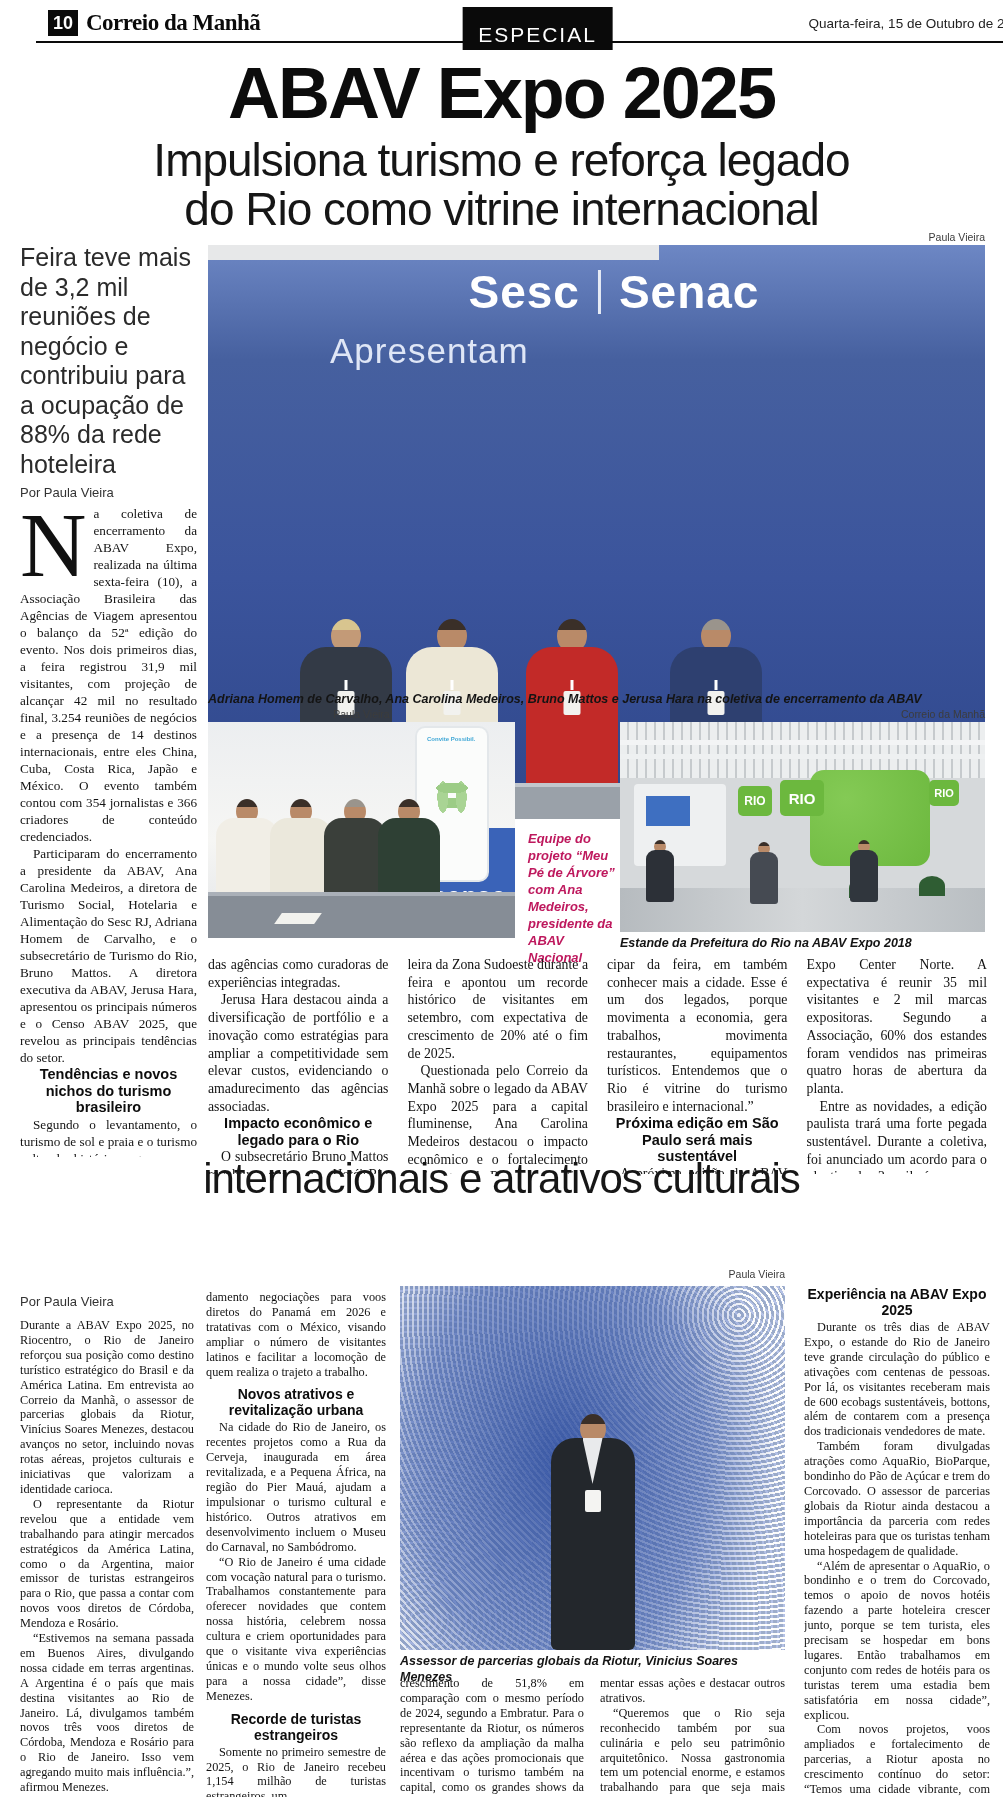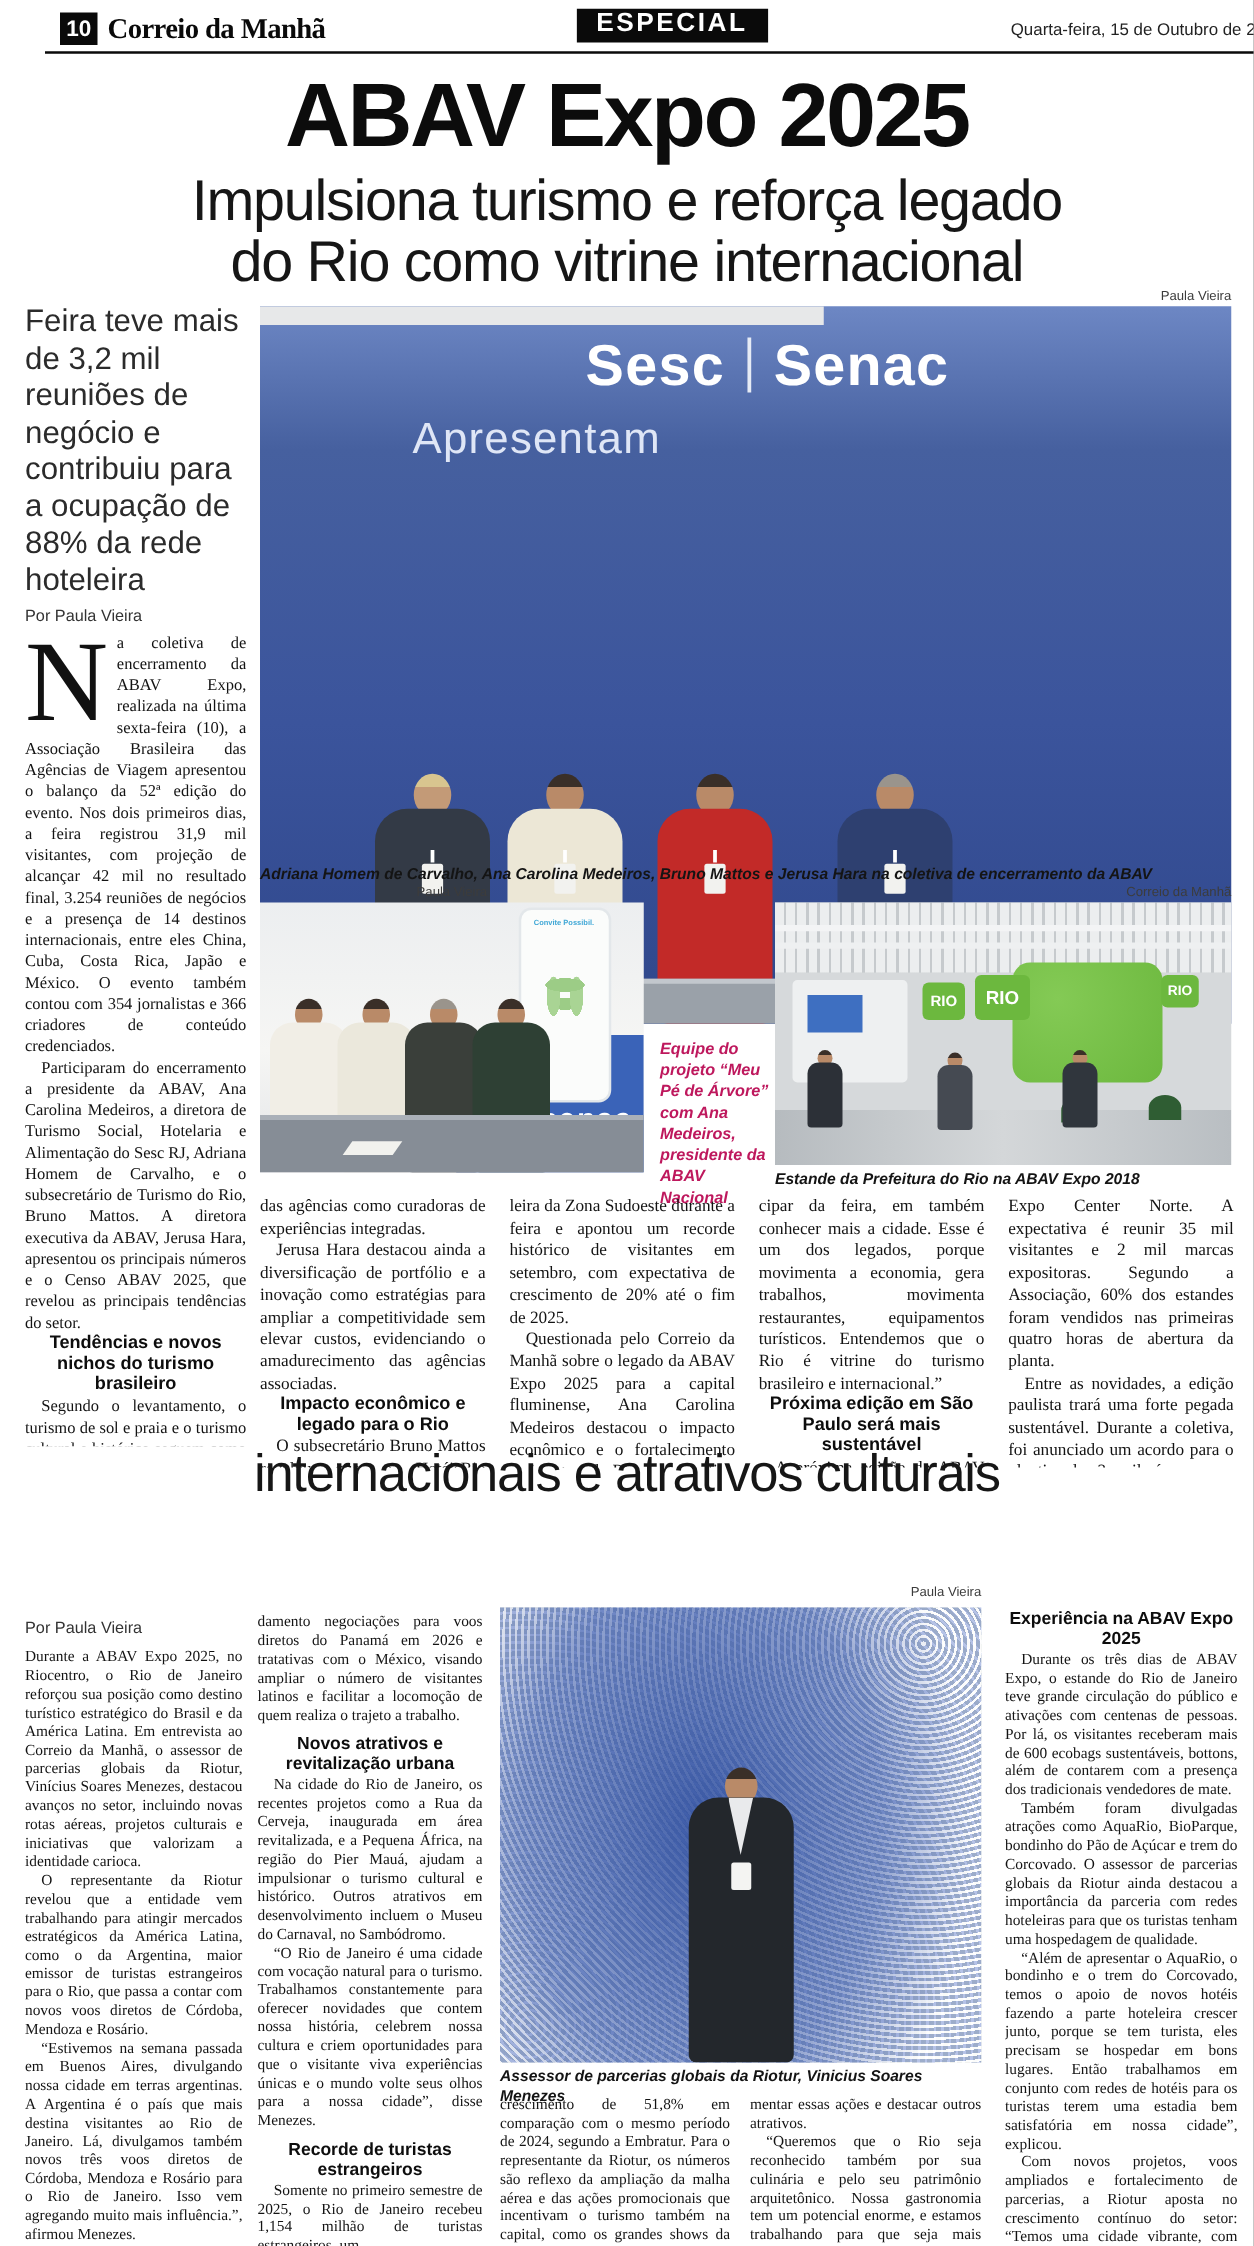--- a/index.html
+++ b/index.html
@@ -5,21 +5,21 @@
   html,body{margin:0;padding:0;background:#777;}
   .page{position:relative;width:1003px;height:1797px;background:#fff;margin:0 auto;
         overflow:hidden;font-family:"Liberation Sans",sans-serif;color:#111;}
   
   .header{position:absolute;left:0;top:8px;width:1003px;height:33px;border-bottom:2px solid #0a0a0a;margin-left:36px;}
   .pagenum{position:absolute;left:12px;top:2px;width:30px;height:26px;background:#0a0a0a;color:#fff;
            font-weight:bold;font-size:18px;display:flex;align-items:center;justify-content:center;}
   .masthead{position:absolute;left:50px;top:2px;font-family:"Liberation Serif",serif;font-weight:bold;
             font-size:23px;letter-spacing:-0.5px;color:#0a0a0a;}
   .sectionbox{position:absolute;left:50%;transform:translateX(-50%);top:-1px;background:#0a0a0a;color:#fff;
-              font-weight:bold;font-size:21px;letter-spacing:2px;padding:0 16px 3px;}
+              font-weight:normal;font-size:21px;letter-spacing:2px;padding:16px 16px 3px;}
   .dateline{position:absolute;right:12px;top:8px;font-size:13.5px;color:#222;}
   
   .h1{position:absolute;left:0;top:52px;width:100%;text-align:center;font-weight:bold;
       font-size:72px;letter-spacing:-2px;color:#0c0c0c;}
   .h2{position:absolute;left:0;top:136px;width:100%;text-align:center;font-weight:400;
       font-size:46px;line-height:49px;letter-spacing:-1px;color:#161616;}
   .h3{position:absolute;left:0;top:1156px;width:100%;text-align:center;font-weight:400;
       font-size:42px;line-height:46px;letter-spacing:-1px;color:#161616;}
   
   .deck{position:absolute;left:20px;top:243px;width:176px;font-size:25px;line-height:29.5px;

